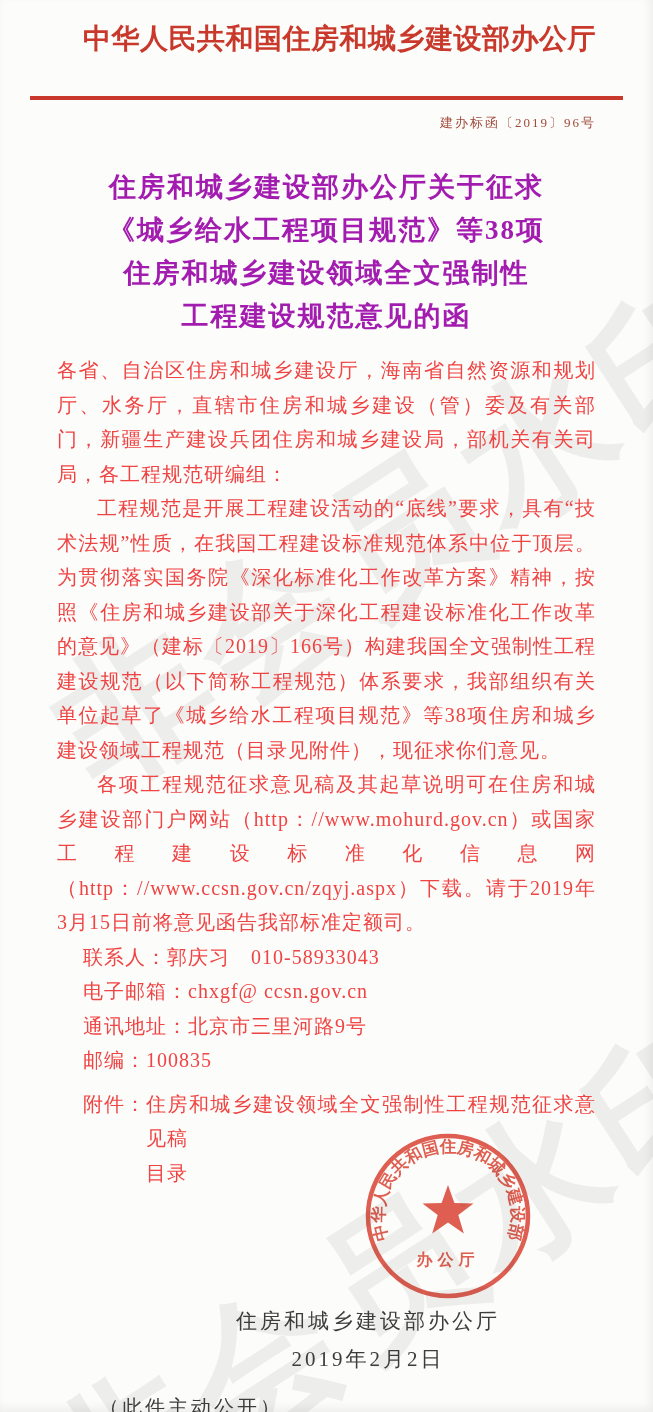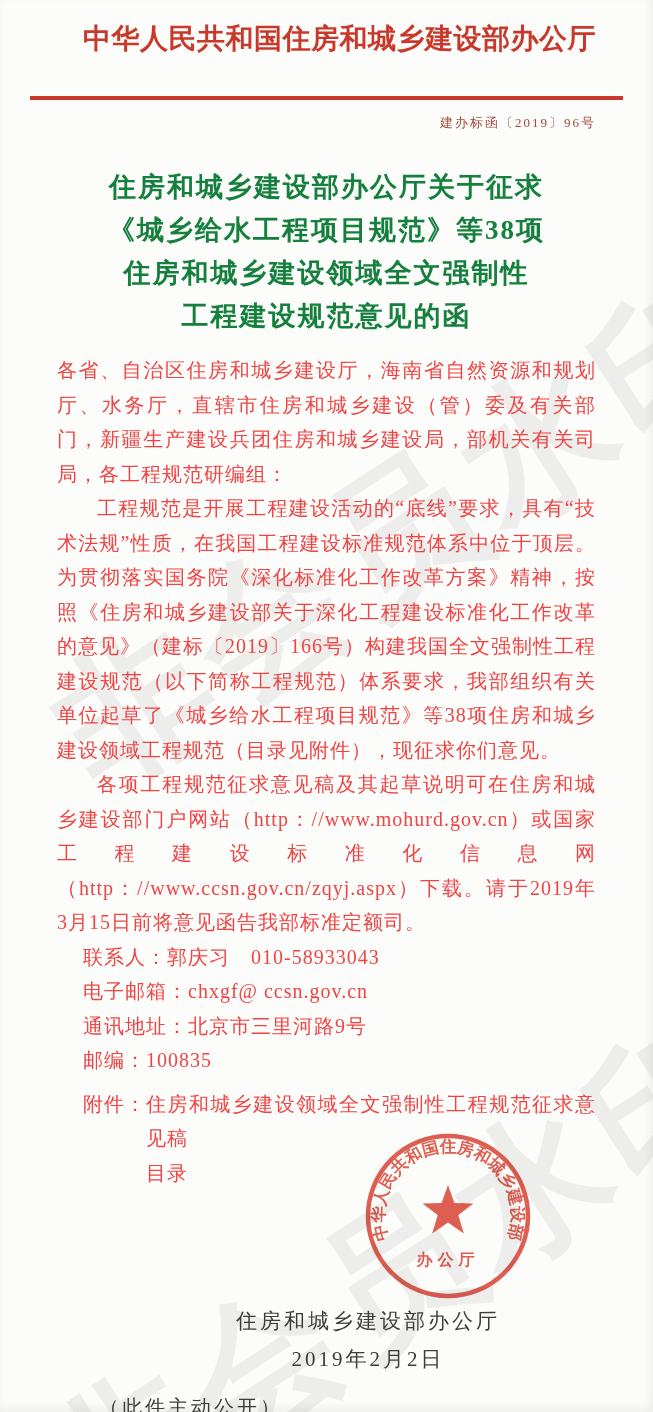--- a/index.html
+++ b/index.html
@@ -53,21 +53,21 @@
   }
   .doc-number{
     margin-top:14px;
     text-align:right;
     font-size:13px;
     color:#a0493a;
     letter-spacing:2px;
   }
 
   
-  .title{margin-top:34px;text-align:center;color:#15803d;}
+  .title{margin-top:34px;text-align:center;color:#a21caf;}
   .title .t-line{
     font-size:27px;font-weight:bold;
     line-height:43px;letter-spacing:2px;
     white-space:nowrap;
   }
 
   
   .body-text{
     margin-top:15px;
     font-size:20px;color:#ef4444;

